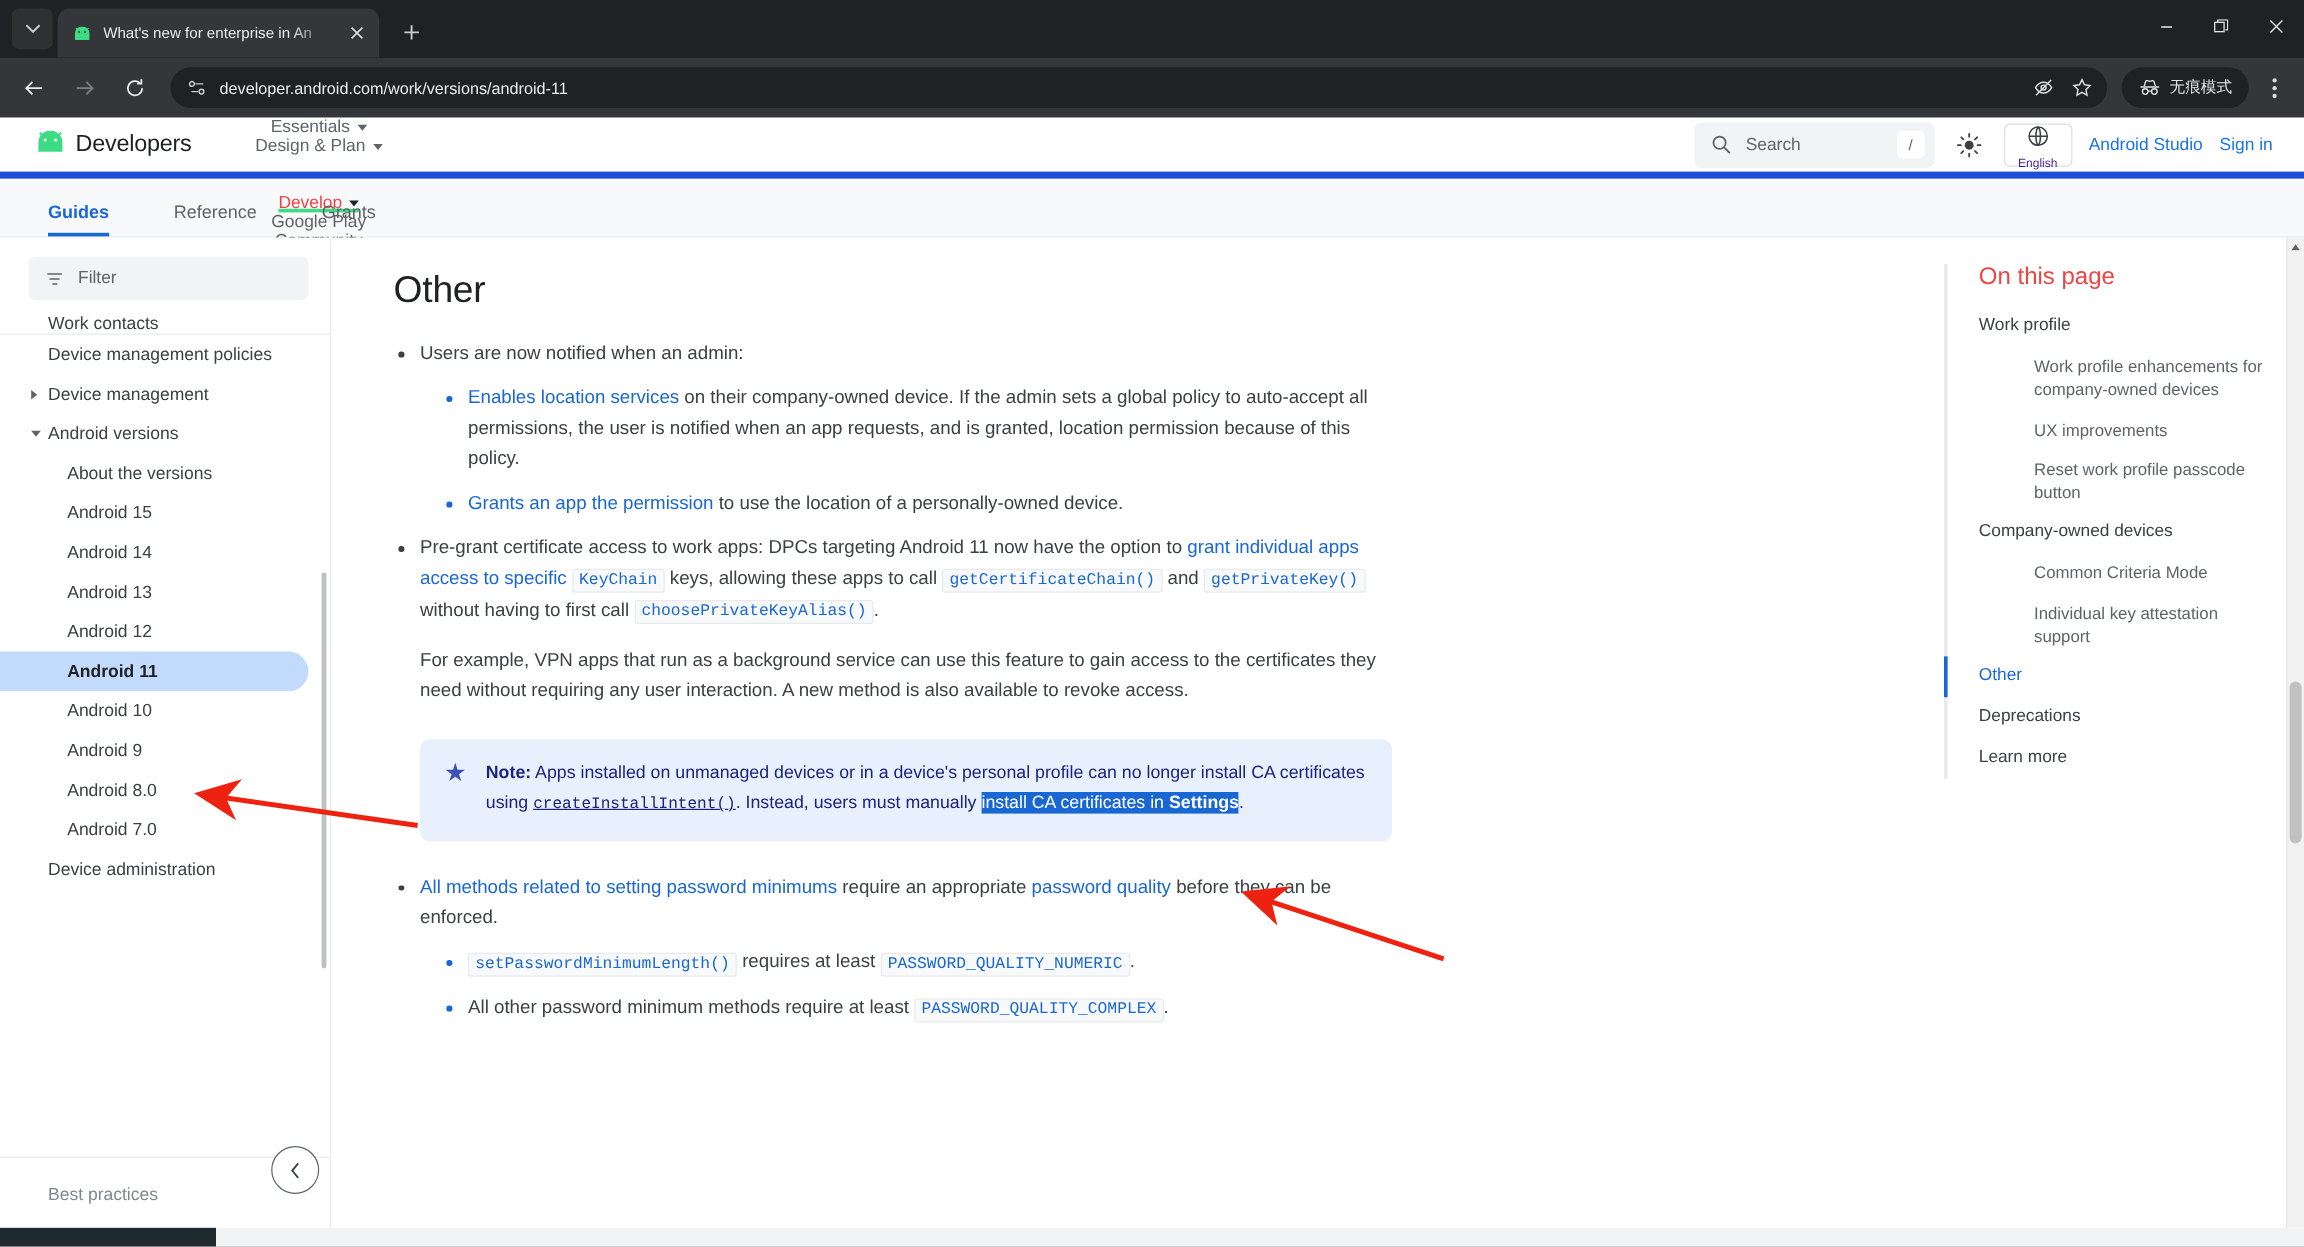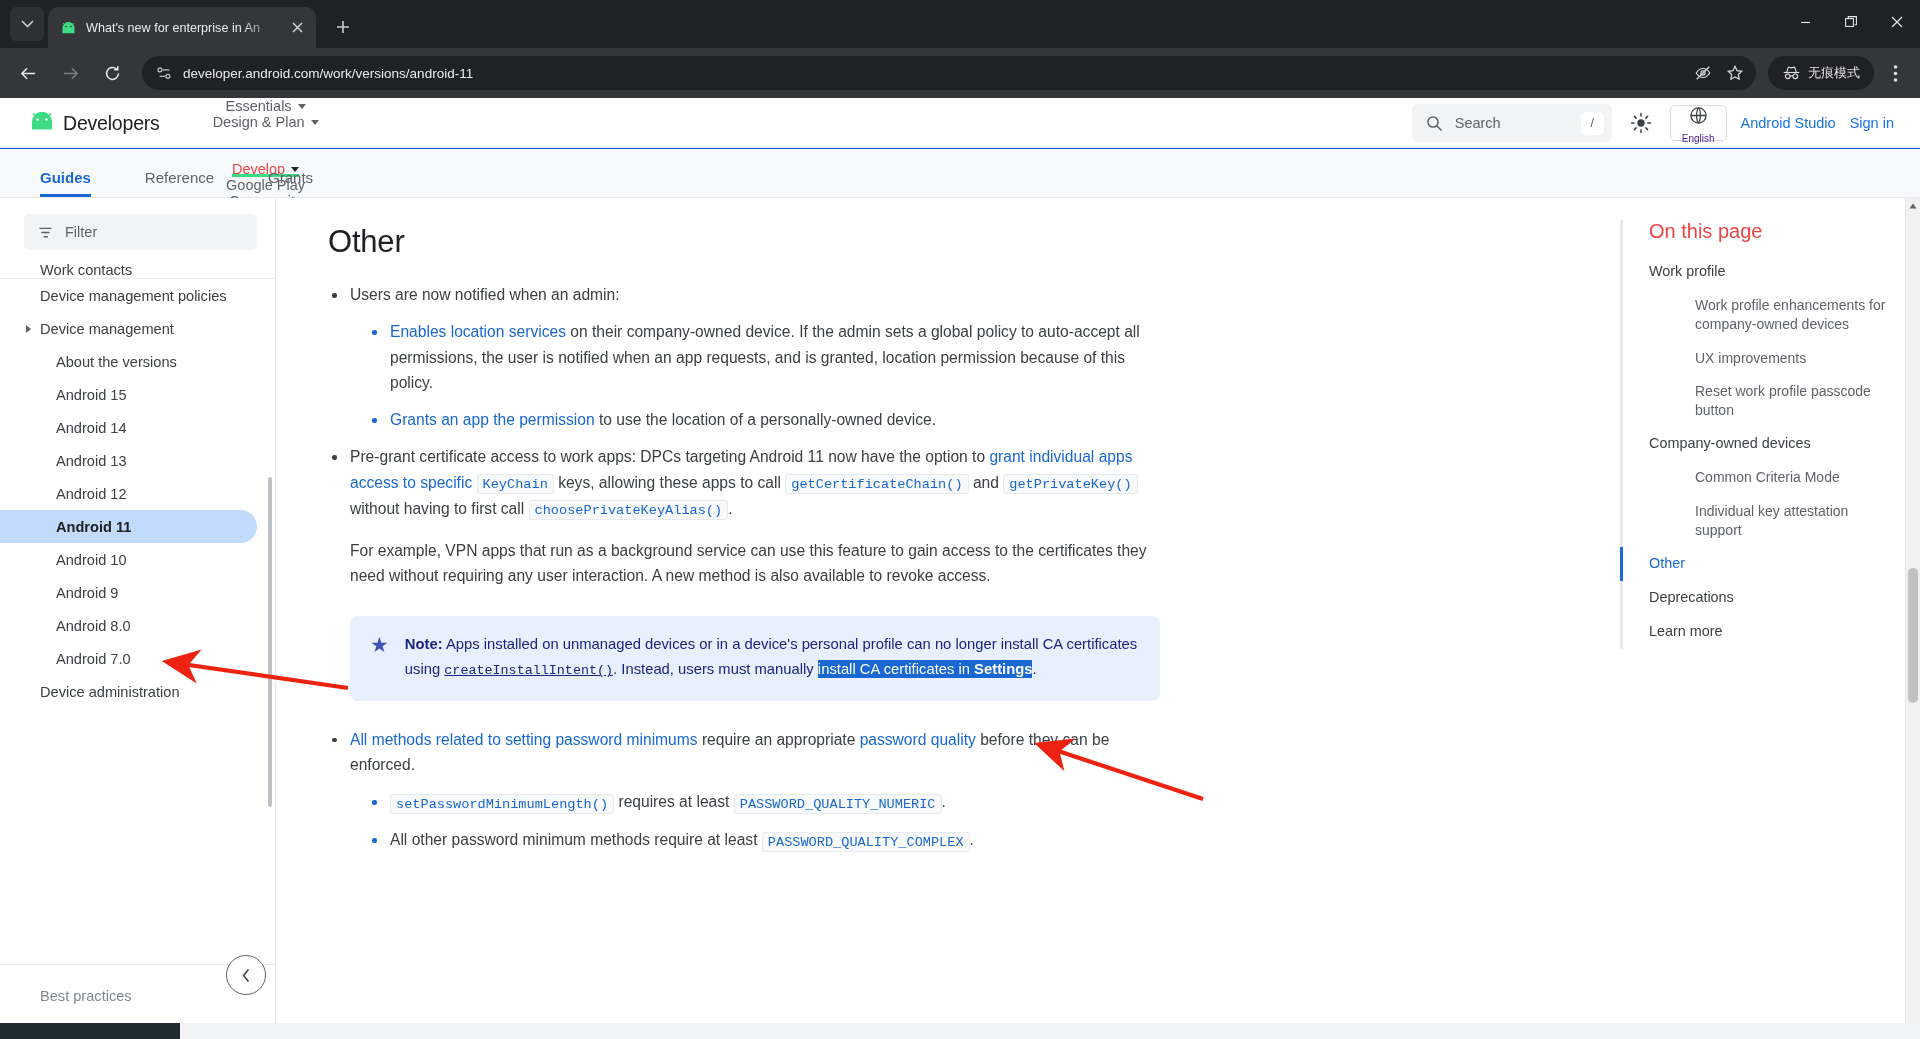--- a/index.html
+++ b/index.html
@@ -58,21 +58,21 @@
   }
   .incognito-pill span { color:#e3e3e3; font-size:13px; }
   .menu-btn { width:34px; height:34px; display:flex; align-items:center; justify-content:center; margin-left:2px; }
 
   
   .viewport { flex:1; background:#fff; position:relative; overflow:hidden; display:flex; flex-direction:column; }
 
   
   .devsite-header {
     height:51px; background:#fff; display:flex; align-items:center; padding:0 26px 0 28px;
-    border-bottom:1px solid #1d4ed8; flex:none;justify-content:center;
+    border-bottom:6px solid #1d4ed8; flex:none;justify-content:center;
   }
   .brand { display:flex; align-items:center; gap:7px; margin-right:36px; }
   .brand-text { font-size:19.5px; color:#202124; font-weight:400; letter-spacing:-0.2px; }
   .topnav { display:flex; align-items:center; gap:0; height:100%;flex-direction:column; }
   .topnav-item {
     display:flex; align-items:center; gap:6px; padding:0 17px; height:100%;
     color:#5f6368; font-size:14.5px; position:relative;
   }
   .topnav-item.active { color:#ef4444; font-weight:500;margin-top:31px; }
   .topnav-item.active::after {
@@ -418,20 +418,24 @@
           <div class="nav-item clipped">
             <span>Work contacts</span>
           </div>
           <div class="nav-divider"></div>
           <div class="nav-item">
             <span>Device management policies</span>
           </div>
           <div class="nav-item">
             <i class="nav-arrow right"></i>
             <span>Device management</span>
+          </div>
+          <div class="nav-item">
+            <i class="nav-arrow down"></i>
+            <span>Android versions</span>
           </div>
           <div class="nav-item lvl2">
             <span>About the versions</span>
           </div>
           <div class="nav-item lvl2">
             <span>Android 15</span>
           </div>
           <div class="nav-item lvl2">
             <span>Android 14</span>
           </div>

